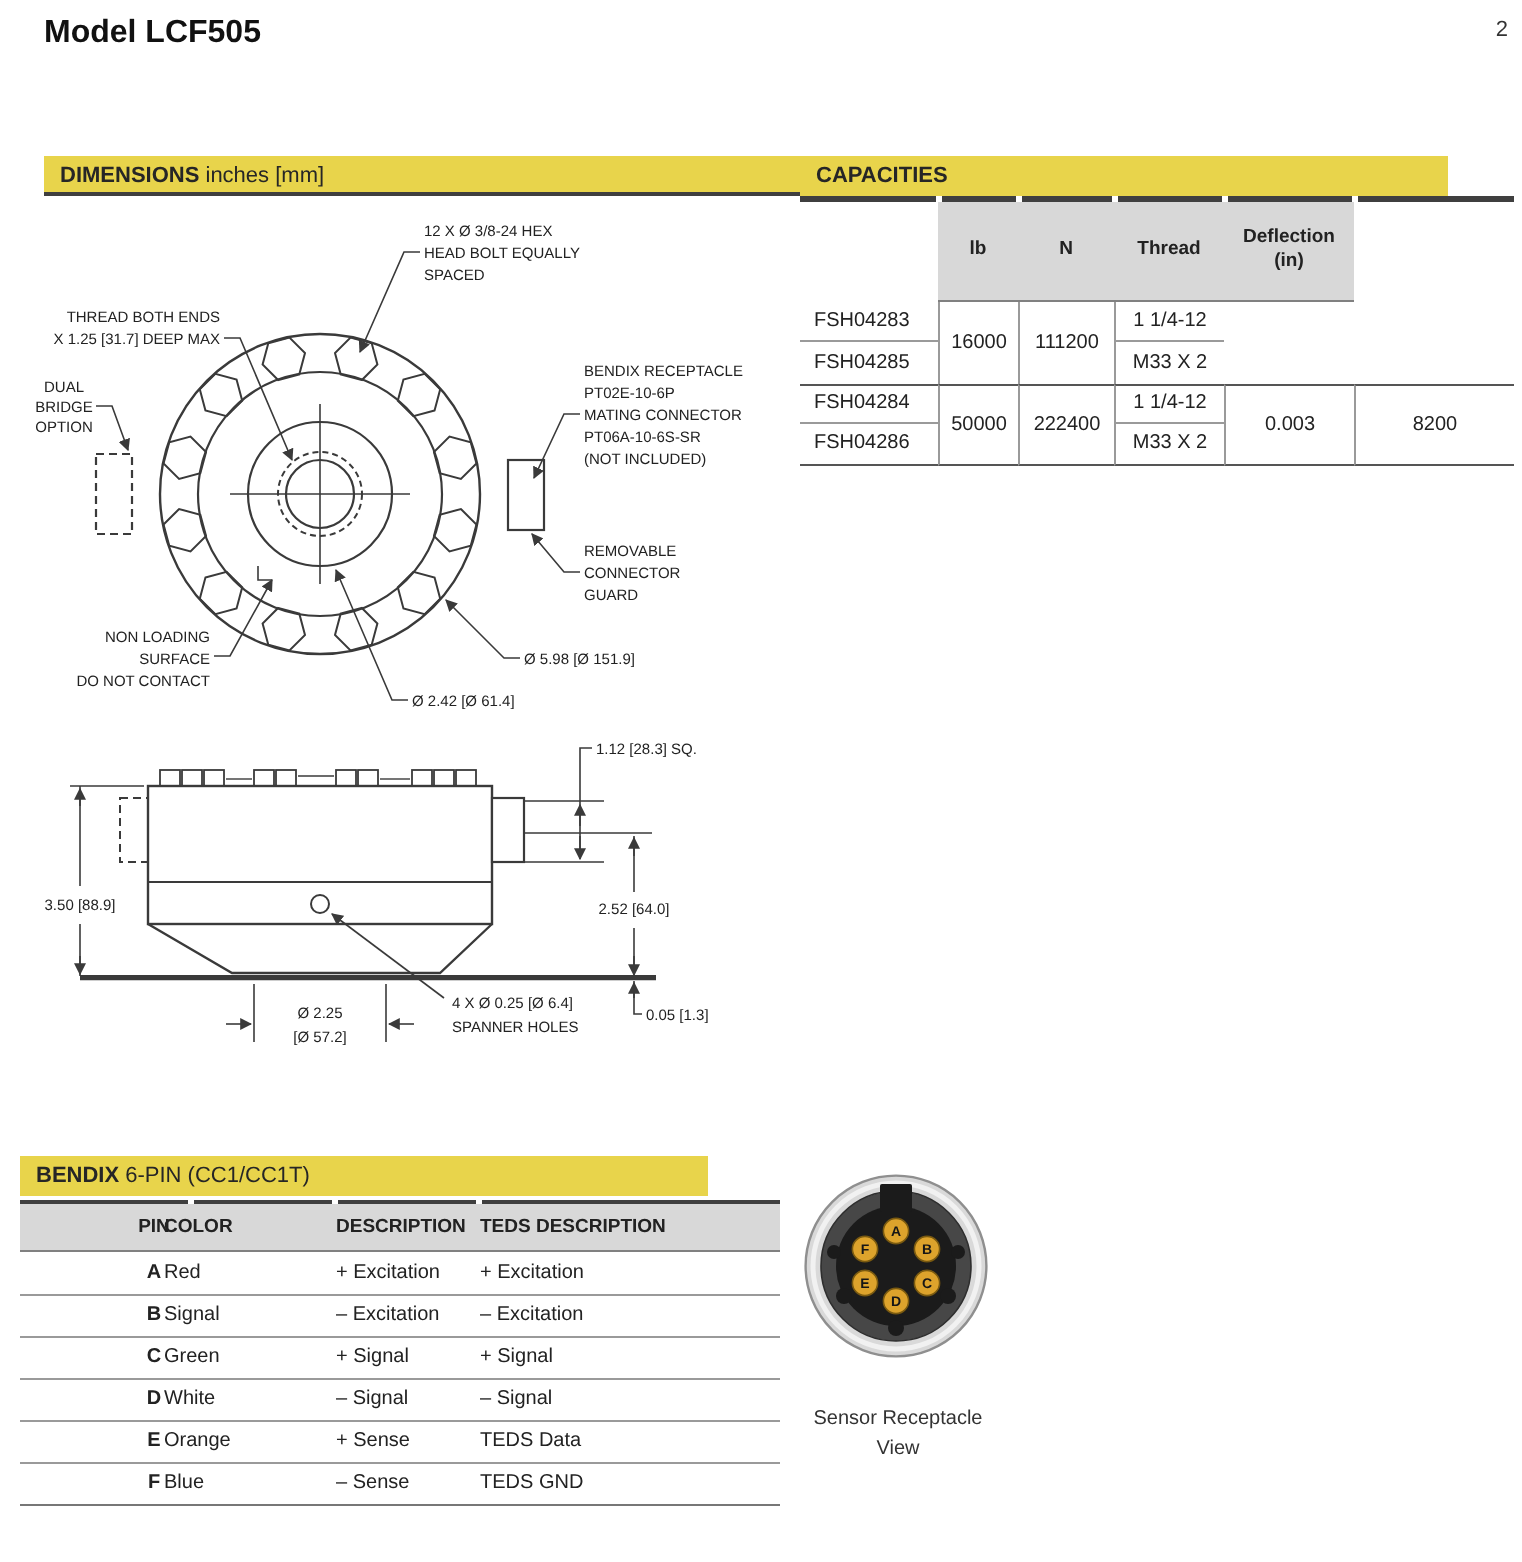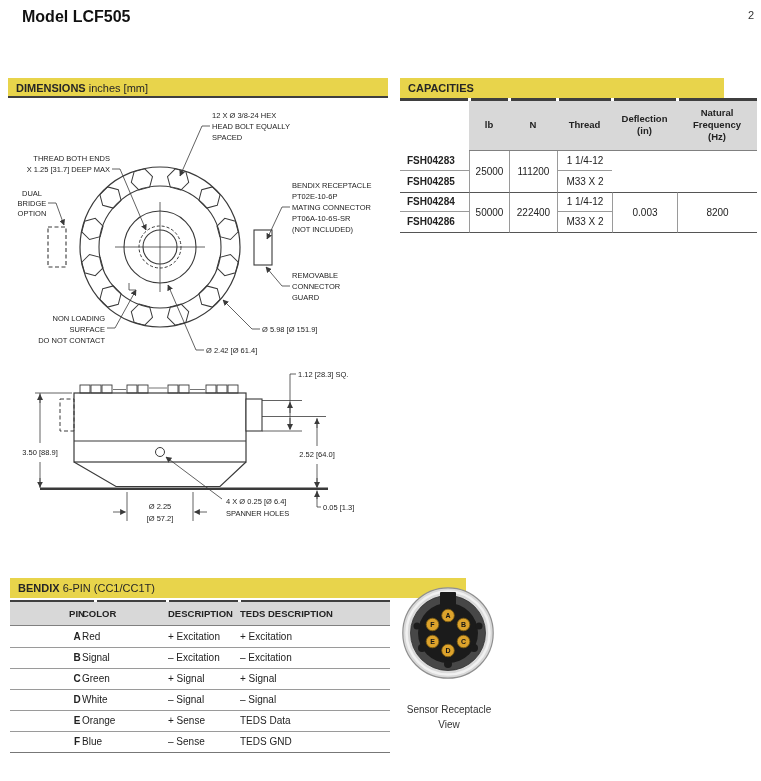--- a/index.html
+++ b/index.html
@@ -21,21 +21,21 @@
 
   
   .cap-table{position:absolute;left:400px;top:100.5px;width:357px;display:grid;
              grid-template-columns:69px 40px 48px 55px 65px 80px;
              grid-template-rows:50px 20.5px 20.5px 20.5px 20.5px;
              font-size:10px;color:#222}
   .cap-h{background:#d8d8d8;border-bottom:1px solid #808080;display:flex;flex-direction:column;
          align-items:center;justify-content:center;font-weight:bold;text-align:center;line-height:12px;font-size:9.5px}
   .cap-h.first{align-items:flex-start;padding-left:7px;box-sizing:border-box}
   .cap-c{display:flex;align-items:center;justify-content:center;box-sizing:border-box}
-  .cap-item{justify-content:flex-start;padding-left:7px;font-weight:bold}
+  .cap-item{justify-content:flex-start;padding-left:7px;font-weight:normal}
   .bl{border-left:1px solid #9a9a9a}
   .bbt{border-bottom:1px solid #9a9a9a}
   .btS{border-top:1.6px solid #555}
   .bbS{border-bottom:1.6px solid #555}
 
   
   .bx-head{position:absolute;left:10px;top:602px;width:380px;height:23px;background:#d8d8d8;
            border-bottom:1px solid #808080;font-weight:bold;font-size:9.5px}
   .bx-row{position:absolute;left:10px;width:380px;height:21.1px;border-bottom:1px solid #9a9a9a;font-size:10px}
   .bx-row.last{border-bottom:1.4px solid #777}
@@ -51,21 +51,21 @@
   .pinlab{font-size:7px;font-weight:bold;fill:#161616}
 
   #conn-caption{left:389px;top:702px;width:120px;text-align:center;font-size:10px;line-height:15px;color:#333}
 </style>
 </head>
 <body>
 
 <div class="abs" id="title">Model LCF505</div>
 <div class="abs" id="pagenum">2</div>
 
-<div class="bar" style="left:8px;top:78px;width:380px;border-bottom:2.5px solid #3f3f3f">
+<div class="bar" style="left:22px;top:78px;width:380px;border-bottom:2.5px solid #3f3f3f">
   <span>DIMENSIONS</span>
   <span class="sub"> </span><span class="sub">inches [mm]</span>
 </div>
 
 <div class="bar" style="left:400px;top:78px;width:324px">
   <span>CAPACITIES</span>
 </div>
 <div class="seg" style="left:400px;top:98px;width:67.5px"></div>
 <div class="seg" style="left:470.5px;top:98px;width:37px"></div>
 <div class="seg" style="left:510.5px;top:98px;width:45px"></div>
@@ -80,32 +80,27 @@
   <div class="cap-h" style="grid-area:1/3">
       <div>N</div>
     </div>
   <div class="cap-h" style="grid-area:1/5">
     <div>Deflection</div>
       <div>(in)</div>
   </div>
   <div class="cap-h" style="grid-area:1/4">
       <div>Thread</div>
     </div>
-  <div class="cap-h" style="grid-area:1/6">
-    <div>Natural</div>
-      <div>Frequency</div>
-      <div>(Hz)</div>
-  </div>
 
   <div class="cap-c cap-item bbt" style="grid-area:2/1">FSH04283</div>
   <div class="cap-c cap-item" style="grid-area:3/1">FSH04285</div>
   <div class="cap-c cap-item btS bbt" style="grid-area:4/1">FSH04284</div>
   <div class="cap-c cap-item bbS" style="grid-area:5/1">FSH04286</div>
 
-  <div class="cap-c bl" style="grid-area:2/2/4/3">25000</div>
+  <div class="cap-c bl" style="grid-area:2/2/4/3">16000</div>
   <div class="cap-c bl btS bbS" style="grid-area:4/2/6/3">50000</div>
 
   <div class="cap-c bl" style="grid-area:2/3/4/4">111200</div>
   <div class="cap-c bl btS bbS" style="grid-area:4/3/6/4">222400</div>
 
   <div class="cap-c bl bbt" style="grid-area:2/4">1 1/4-12</div>
   <div class="cap-c bl" style="grid-area:3/4">M33 X 2</div>
   <div class="cap-c bl btS bbt" style="grid-area:4/4">1 1/4-12</div>
   <div class="cap-c bl bbS" style="grid-area:5/4">M33 X 2</div>
 
@@ -255,21 +250,21 @@
     <text class="dlab" x="30" y="355" text-anchor="middle">3.50 [88.9]</text>
     <text class="dlab" x="307" y="357" text-anchor="middle">2.52 [64.0]</text>
     <text class="dlab" x="150" y="409" text-anchor="middle">Ø 2.25</text>
     <text class="dlab" x="150" y="421" text-anchor="middle">[Ø 57.2]</text>
     <text class="dlab" x="216" y="404">4 X Ø 0.25 [Ø 6.4]</text>
     <text class="dlab" x="216" y="416">SPANNER HOLES</text>
     <text class="dlab" x="313" y="410">0.05 [1.3]</text>
   </g>
 </svg>
 
-<div class="bar" style="left:10px;top:578px;width:456px">
+<div class="bar" style="left:10px;top:578px;width:344px">
   <span>BENDIX</span>
   <span class="sub"> </span><span class="sub">6-PIN (CC1/CC1T)</span>
 </div>
 <div class="seg" style="left:10px;top:599.5px;width:83.5px"></div>
 <div class="seg" style="left:96.5px;top:599.5px;width:69px"></div>
 <div class="seg" style="left:168.5px;top:599.5px;width:69px"></div>
 <div class="seg" style="left:240.5px;top:599.5px;width:149.5px"></div>
 
 <div class="bx-head">
   <span class="cell c-pin">PIN</span>

